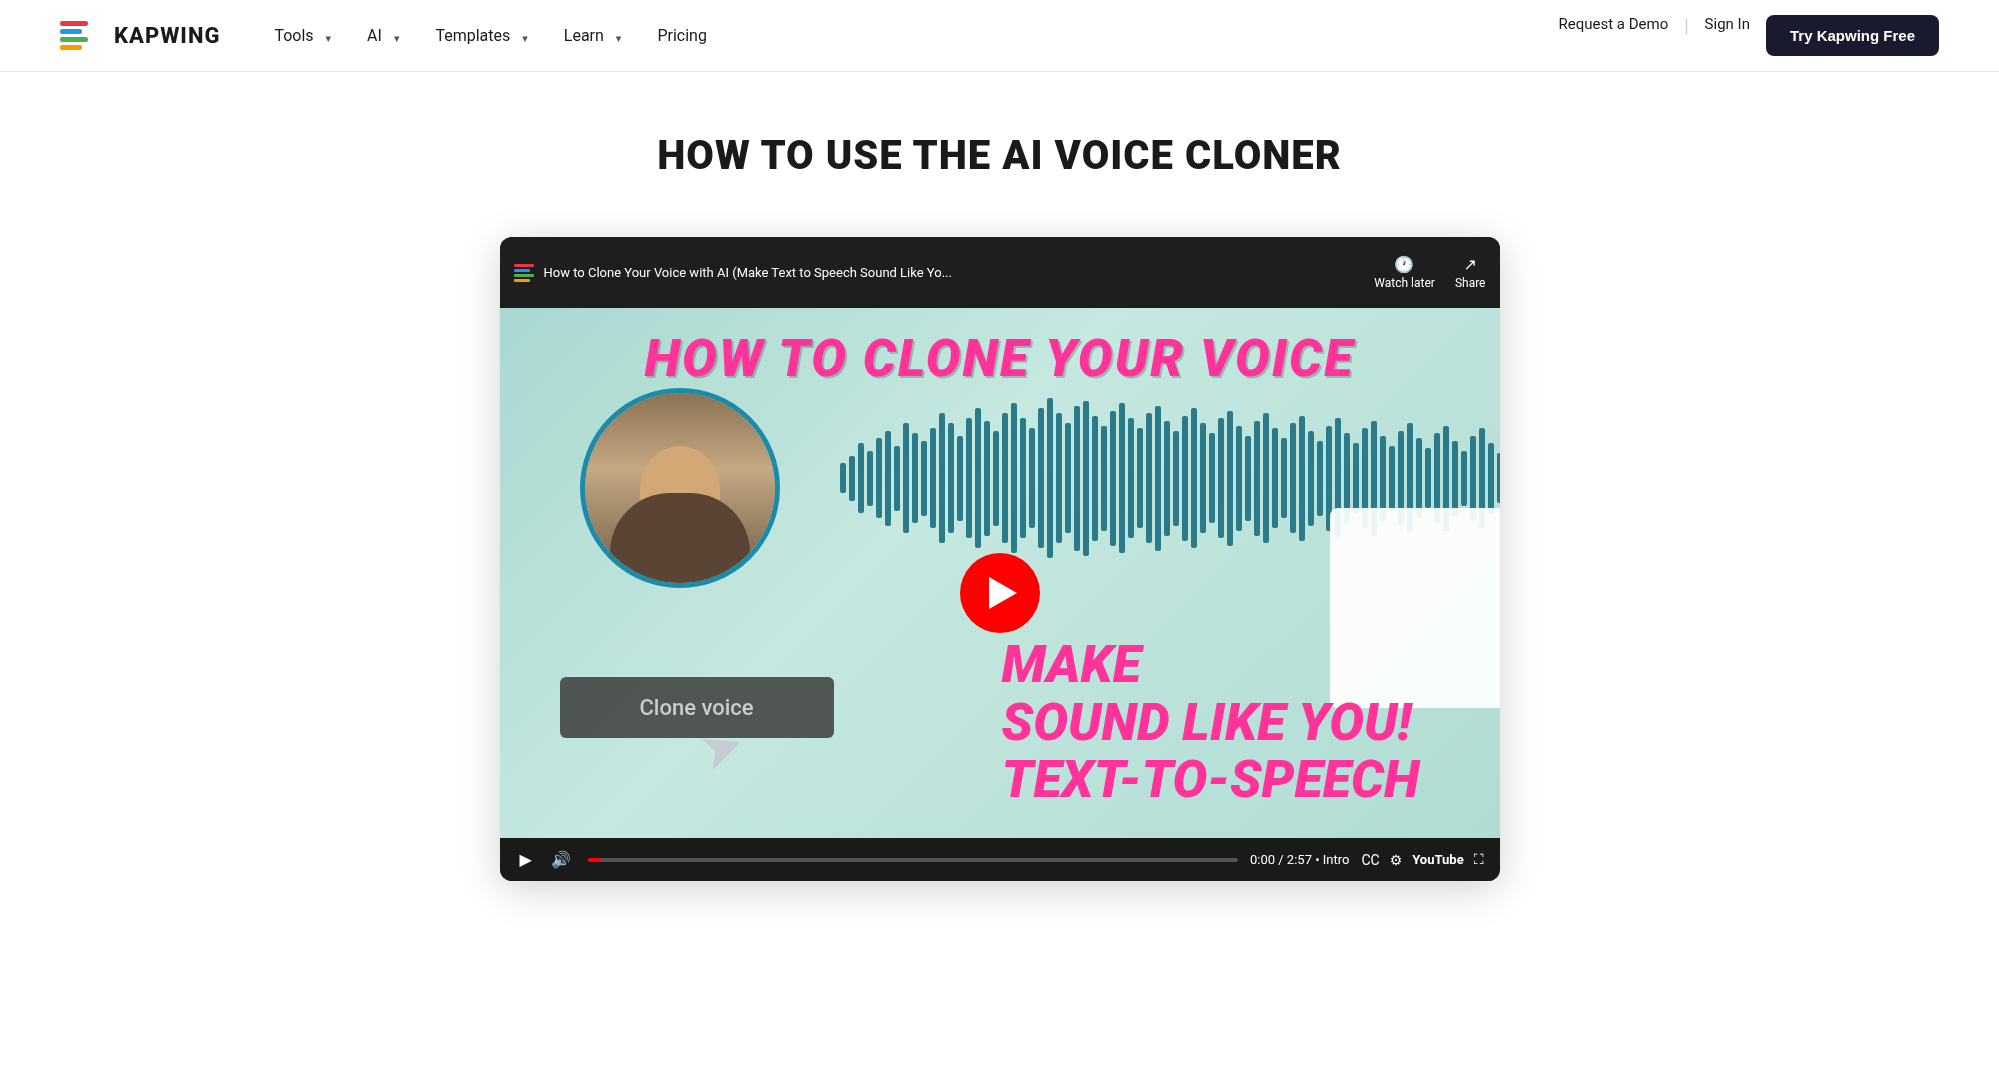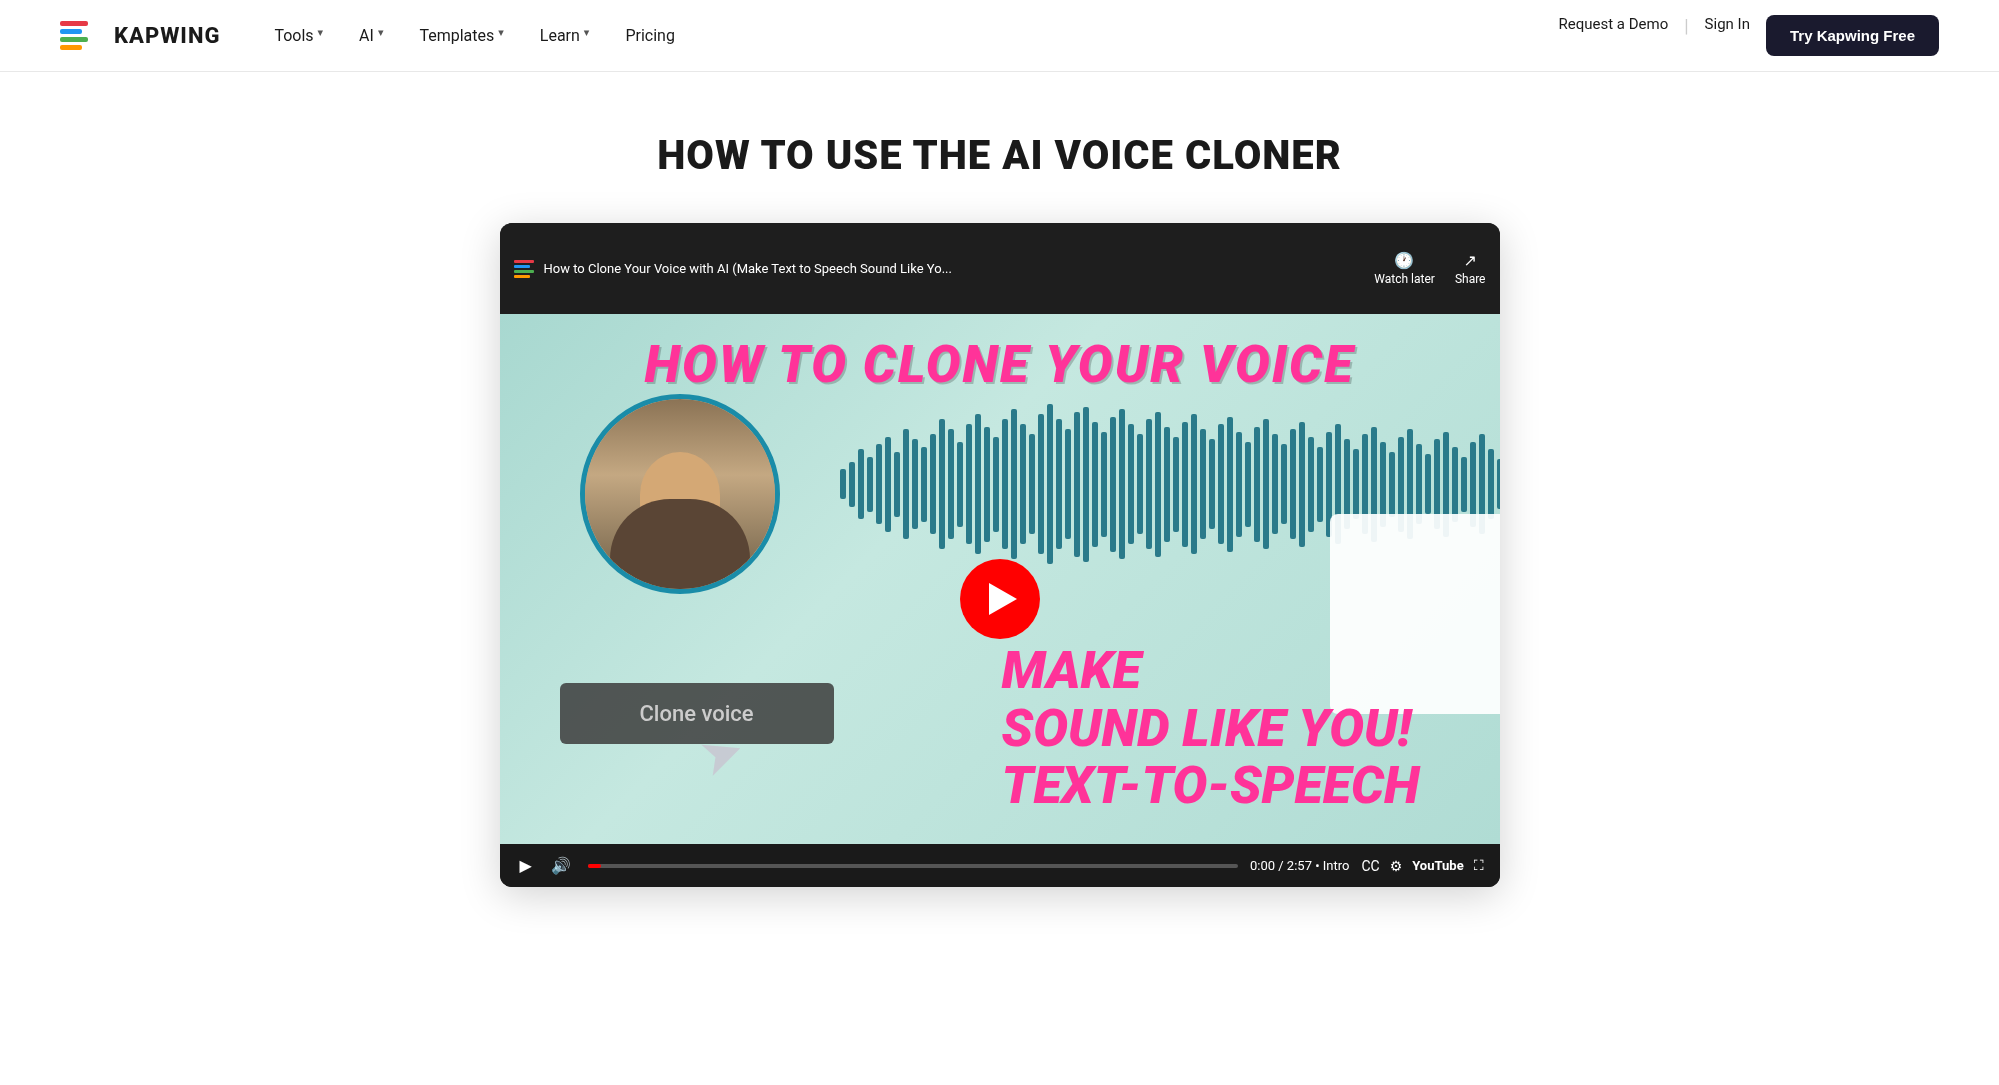--- a/index.html
+++ b/index.html
@@ -62,22 +62,22 @@
 
     .nav-links {
       display: flex;
       align-items: center;
       gap: 8px;
       flex: 1;
     }
 
     .nav-item {
       display: flex;
-      align-items: flex-start;
-      gap: 4px;
+      align-items: flex-end;
+      gap: 12px;
       padding: 8px 14px;
       font-size: 16px;
       color: #1a1a1a;
       cursor: pointer;
       border-radius: 6px;
       text-decoration: none;
     }
 
     .chevron {
       font-size: 11px;
@@ -125,39 +125,39 @@
       align-items: center;
       padding: 60px 40px 80px;
     }
 
     .page-title {
       font-size: 40px;
       font-weight: 900;
       letter-spacing: 1px;
       text-align: center;
       color: #1a1a1a;
-      margin-bottom: 44px;
+      margin-bottom: 58px;
       text-transform: uppercase;
     }
 
     
     .video-container {
       width: 1000px;
       border-radius: 12px;
       overflow: hidden;
       box-shadow: 0 8px 40px rgba(0,0,0,0.18);
       background: #1a1a1a;
       position: relative;
     }
 
     
     .yt-topbar {
       display: flex;
       align-items: center;
-      padding: 28px 14px;
+      padding: 18px 14px;
       background: rgba(30,30,30,0.92);
       gap: 10px;
     }
 
     .yt-logo-small {
       display: flex;
       flex-direction: column;
       gap: 2px;
     }
 

